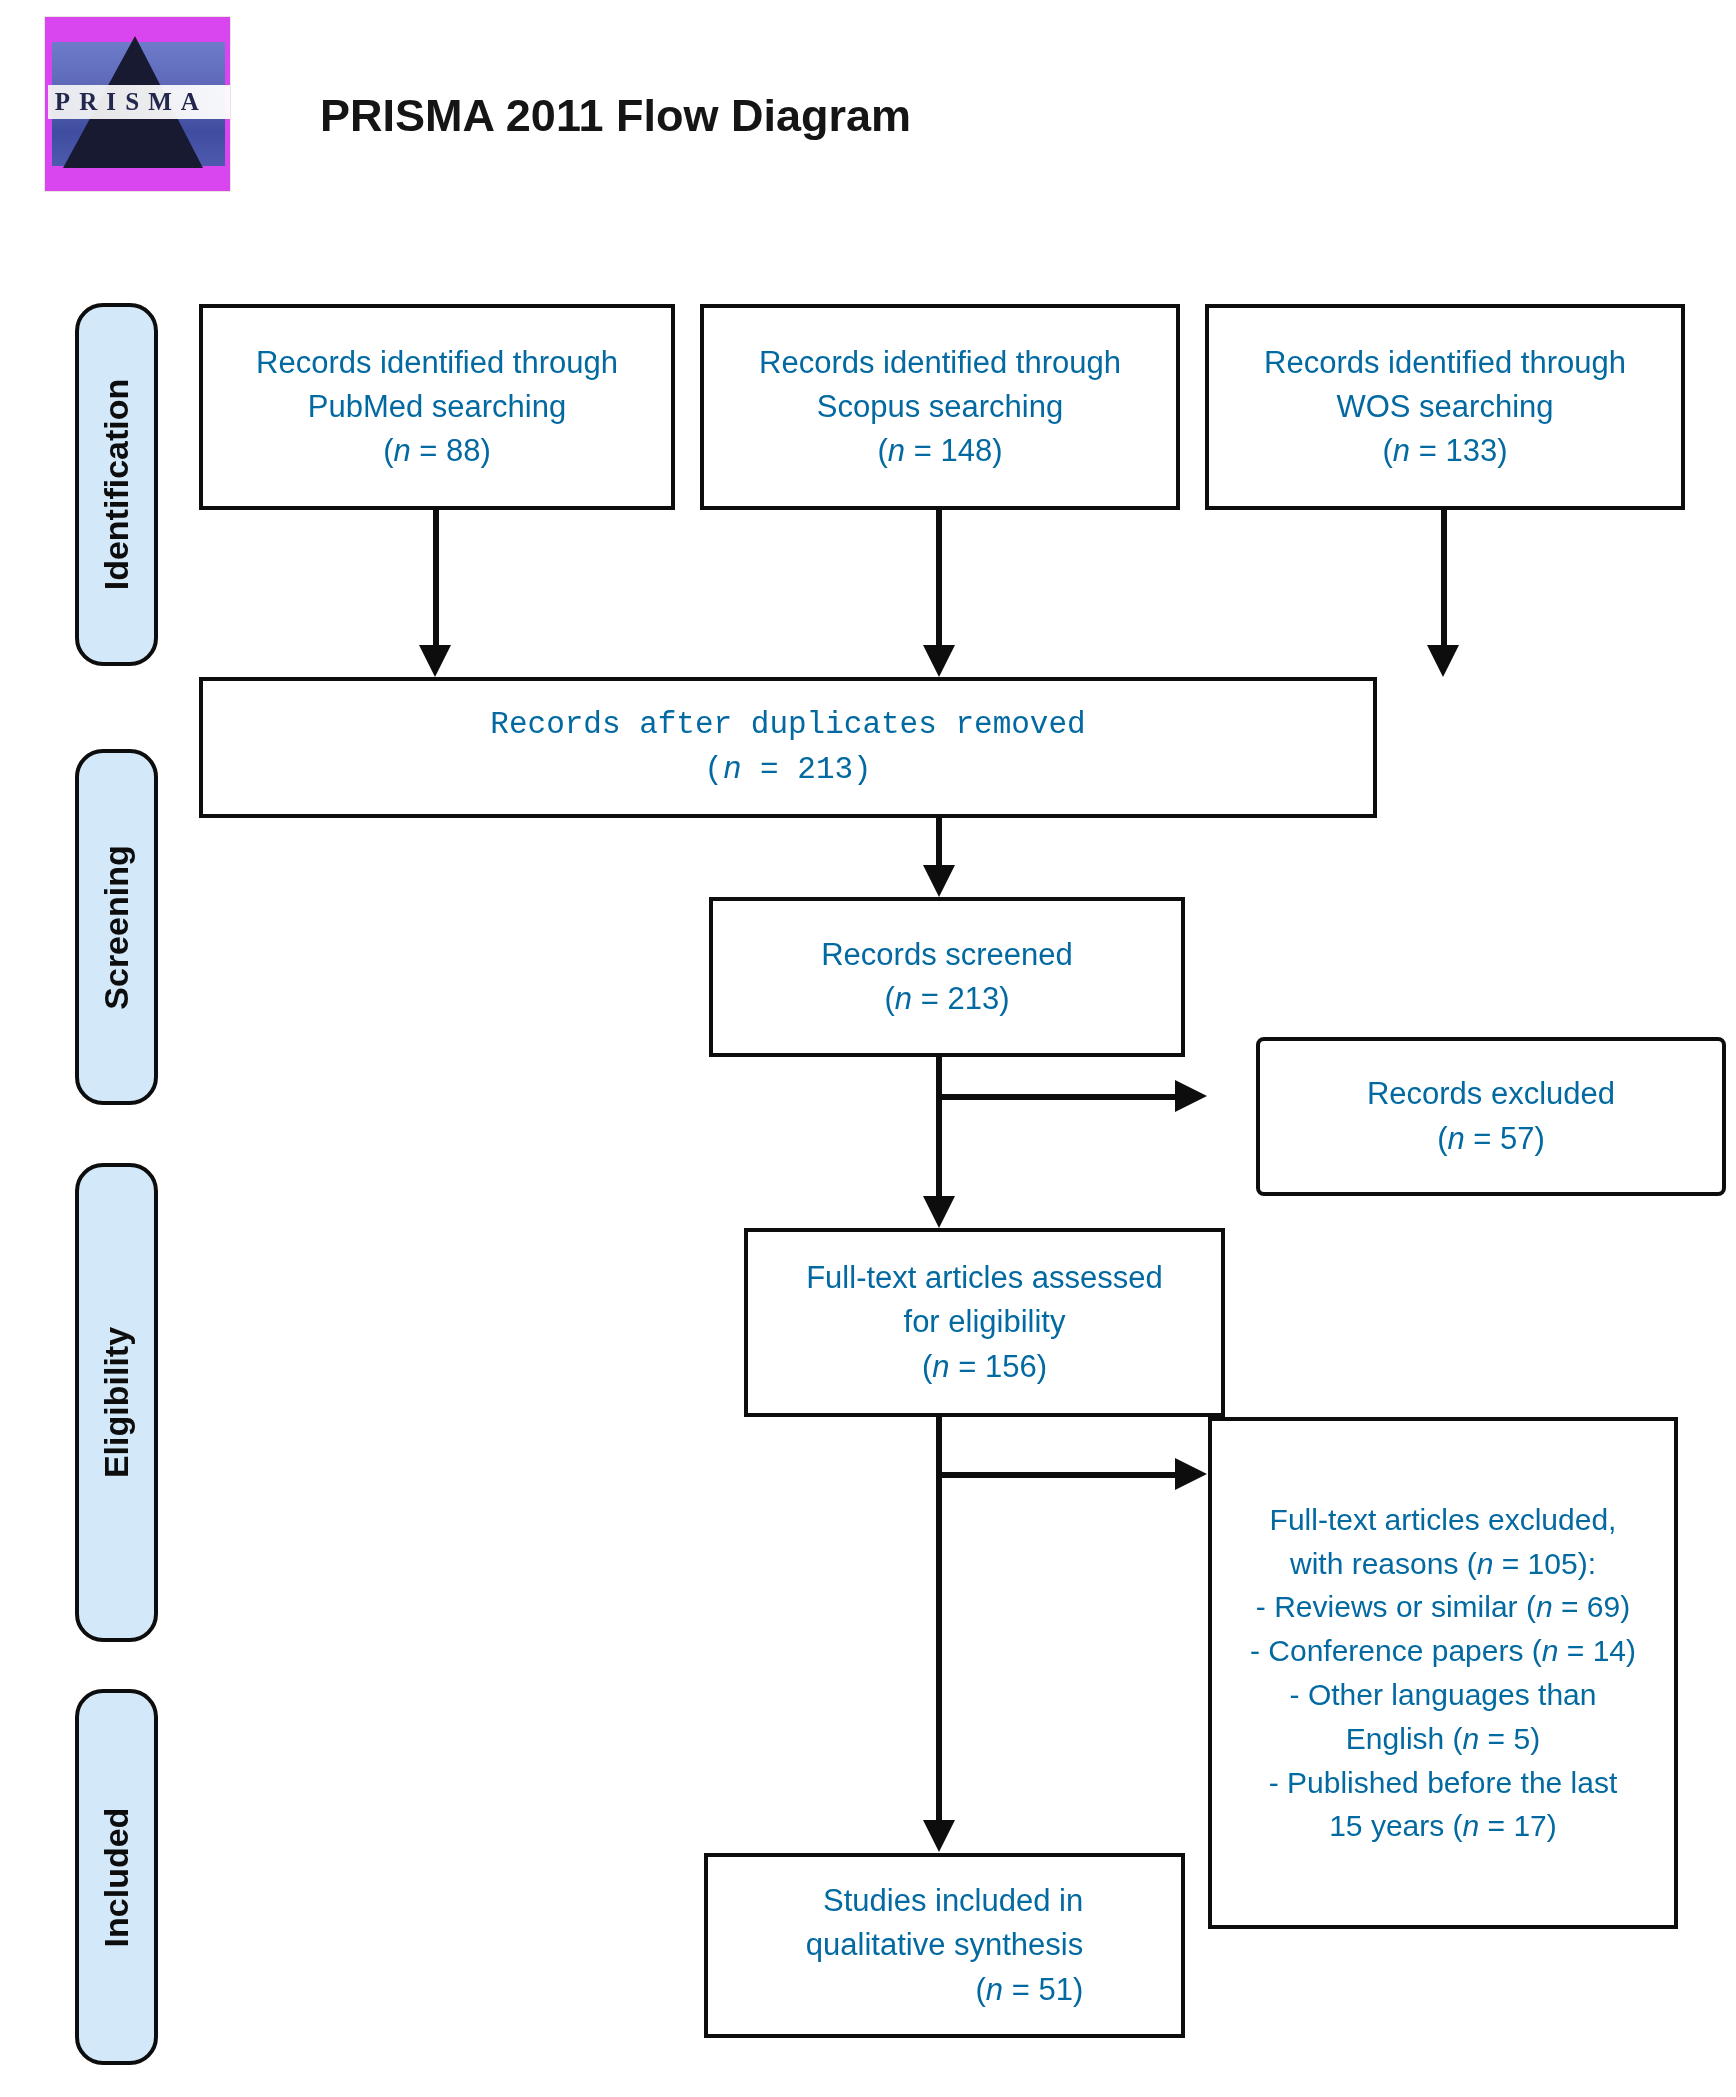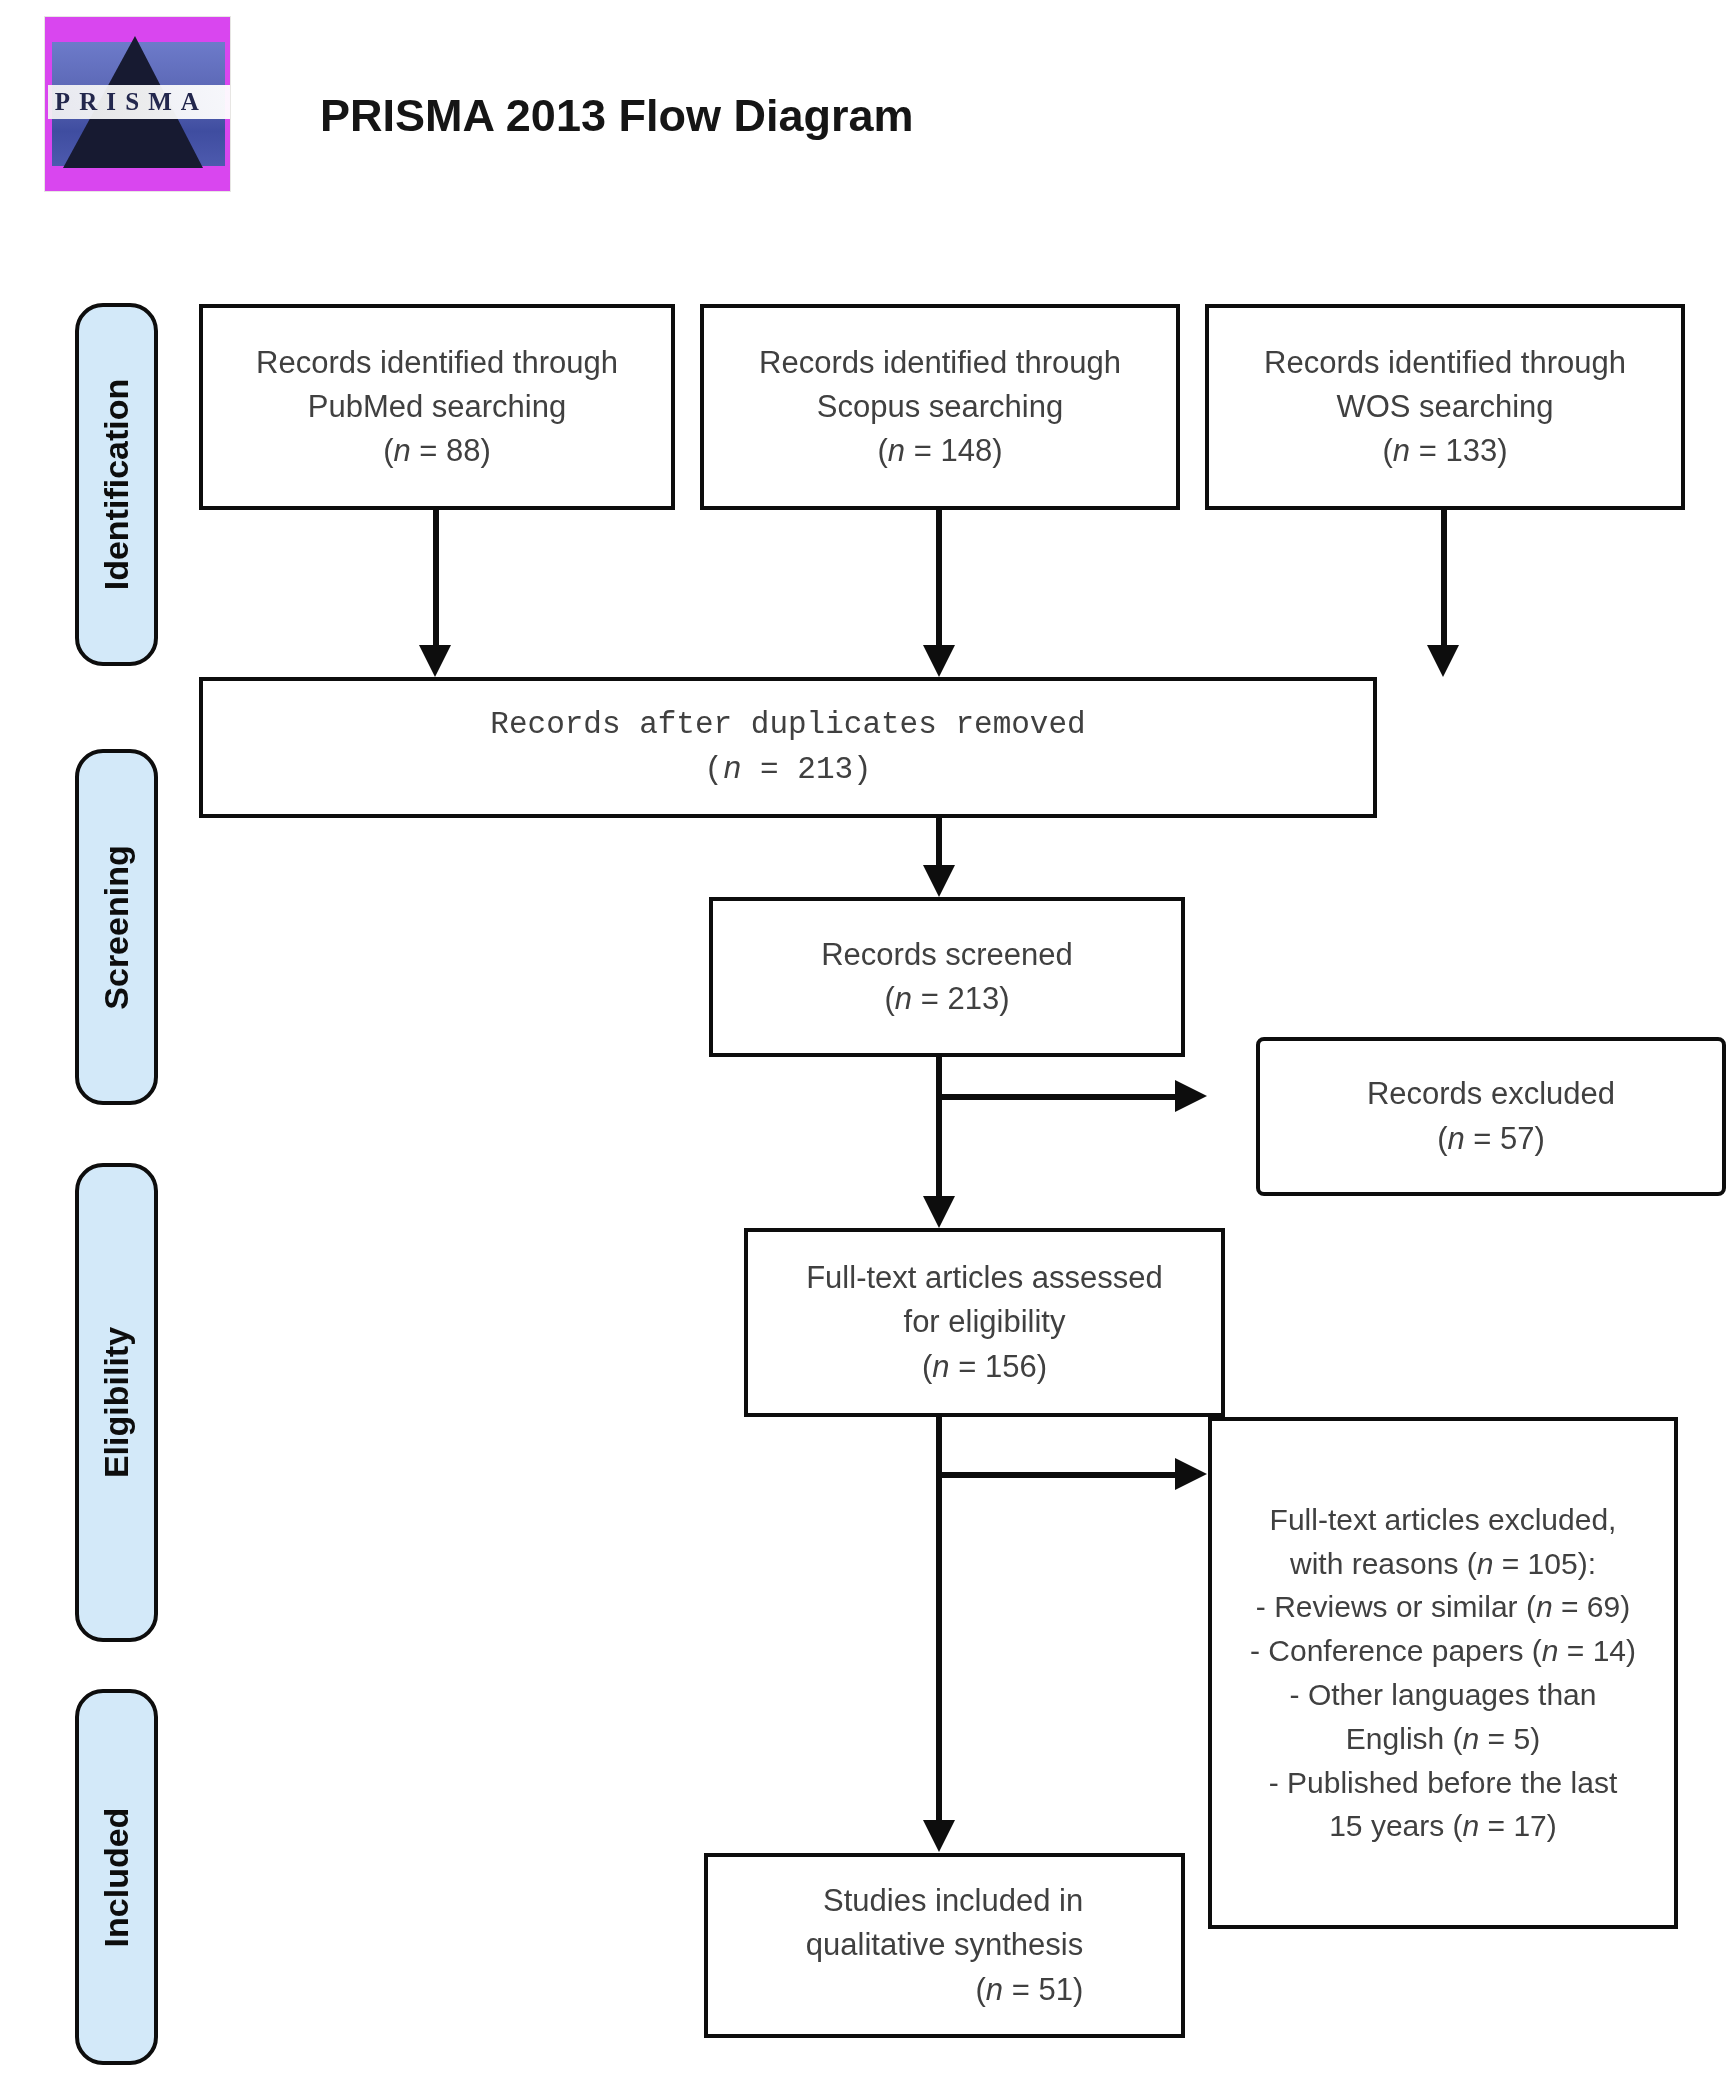--- a/index.html
+++ b/index.html
@@ -34,21 +34,21 @@
            display:flex; align-items:center; justify-content:center; }
   .stage span { transform:rotate(-90deg); white-space:nowrap; font-weight:700; font-size:34px; color:#0d0d0d; }
   #stage-identification { top:303px;  height:363px; }
   #stage-screening      { top:749px; height:356px; }
   #stage-eligibility    { top:1163px; height:479px; }
   #stage-included       { top:1689px; height:376px; }
 
   
   .box { position:absolute; background:#fff; border:4.2px solid #0d0d0d;
          display:flex; align-items:center; justify-content:center; text-align:center; }
-  .box .txt { font-size:31px; line-height:1.42; color:#404040; padding:5.6px 10px; }
+  .box .txt { font-size:31px; line-height:1.42; color:#0369a1; padding:5.6px 10px; }
   .box .txt i { font-style:italic; }
   #b-pubmed   { left:199px;  top:304px;  width:476px;  height:206px; }
   #b-scopus   { left:700px;  top:304px;  width:480px;  height:206px; }
   #b-wos      { left:1205px; top:304px;  width:480px;  height:206px; }
   #b-dup      { left:199px;  top:677px;  width:1178px; height:141px;font-family:Liberation Mono, monospace; }
   #b-screened { left:709px; top:897px; width:476px;  height:160px; }
   #b-excl     { left:1256px; top:1037px; width:470px;  height:159px;border-radius:8px; }
   #b-full     { left:704px; top:1228px; width:481px;  height:189px;margin-left:40px; }
   #b-fullexcl { left:1208px; top:1417px; width:470px;  height:512px; }
   #b-fullexcl .txt { font-size:30px; line-height:1.46; }
@@ -77,21 +77,21 @@
 <body>
 
 <div id="logo">
   <div id="logo-blue"></div>
   <div id="logo-triangle"></div>
   <div id="logo-band">
     <span>PRISMA</span>
   </div>
 </div>
 
-<h1 id="title">PRISMA 2013 Flow Diagram</h1>
+<h1 id="title">PRISMA 2011 Flow Diagram</h1>
 
 <div class="stage" id="stage-identification">
   <span>Identification</span>
 </div>
 <div class="stage" id="stage-screening">
   <span>Screening</span>
 </div>
 <div class="stage" id="stage-eligibility">
   <span>Eligibility</span>
 </div>

